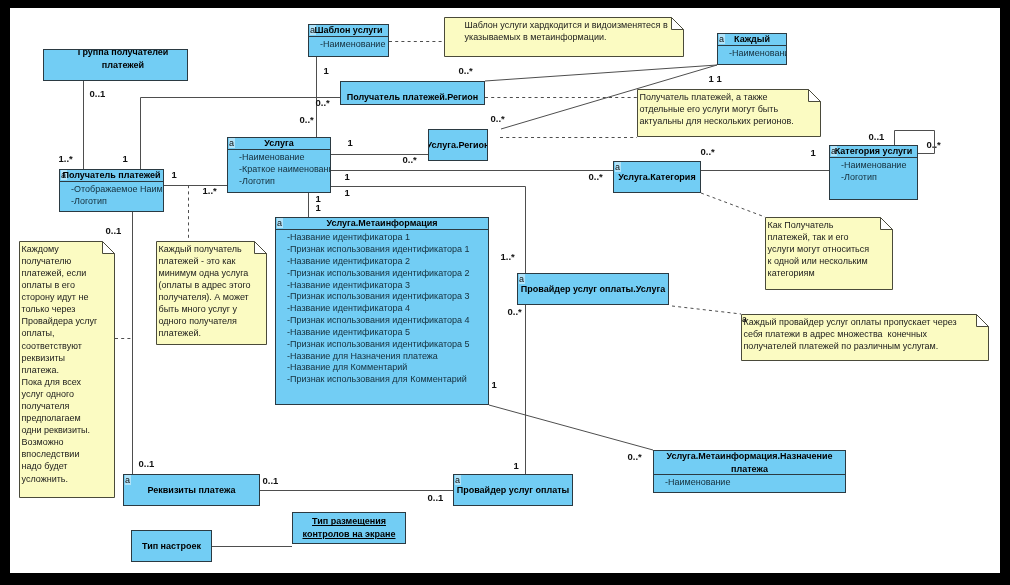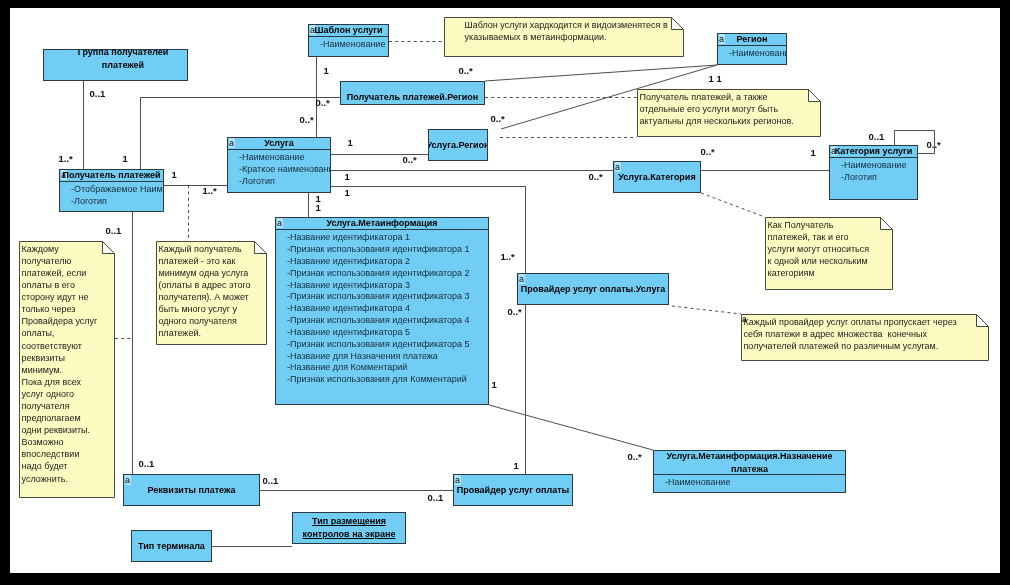--- a/index.html
+++ b/index.html
@@ -67,21 +67,21 @@
         <div class="hdr sep" style="height: 12px;">
           <span class="ttl">Шаблон услуги</span>
           <span class="aicon">a</span>
         </div>
         <div class="attrs">
           <div>-Наименование</div>
         </div>
       </div>
       <div class="cls" style="left: 707px; top: 25px; width: 70px; height: 32px;">
         <div class="hdr sep" style="height: 12px;">
-          <span class="ttl">Регион</span>
+          <span class="ttl">Каждый</span>
           <span class="aicon">a</span>
         </div>
         <div class="attrs">
           <div>-Наименование</div>
         </div>
       </div>
       <div class="cls" style="left: 330px; top: 73px; width: 145px; height: 24px;">
         <div class="hdr" style="height: 30px;">
           <span class="ttl">Получатель платежей.Регион</span>
         </div>
@@ -170,21 +170,21 @@
         </div>
       </div>
       <div class="cls" style="left: 443px; top: 466px; width: 120px; height: 32px;">
         <div class="hdr" style="height: 30px;">
           <span class="ttl">Провайдер услуг оплаты</span>
           <span class="aicon">a</span>
         </div>
       </div>
       <div class="cls" style="left: 121px; top: 522px; width: 81px; height: 32px;">
         <div class="hdr" style="height: 30px;">
-          <span class="ttl">Тип терминала</span>
+          <span class="ttl">Тип настроек</span>
         </div>
       </div>
       <div class="cls" style="left: 282px; top: 504px; width: 114px; height: 32px; text-decoration: underline;">
         <div class="hdr" style="height: 30px;">
           <span class="ttl">Тип размещения контролов на экране</span>
         </div>
       </div>
       <div class="note" style="left: 434px; top: 9px; width: 240px; height: 40px; background: transparent; padding-left: 18px;">
         <svg class="nb" width="240" height="40" viewBox="0 0 240 40">
           <path d="M0.5,0.5 L227.5,0.5 L239.5,12.5 L239.5,39.5 L0.5,39.5 Z" fill="#fbfbc2" stroke="#4a4a3a" stroke-width="1"></path>
@@ -218,21 +218,21 @@
           <div>Каждому</div>
           <div>получателю</div>
           <div>платежей, если</div>
           <div>оплаты в его</div>
           <div>сторону идут не</div>
           <div>только через</div>
           <div>Провайдера услуг</div>
           <div>оплаты,</div>
           <div>соответствуют</div>
           <div>реквизиты</div>
-          <div>минимум.</div>
+          <div>платежа.</div>
           <div>Пока для всех</div>
           <div>услуг одного</div>
           <div>получателя</div>
           <div>предполагаем</div>
           <div>одни реквизиты.</div>
           <div>Возможно</div>
           <div>впоследствии</div>
           <div>надо будет</div>
           <div>усложнить.</div>
         </div>

